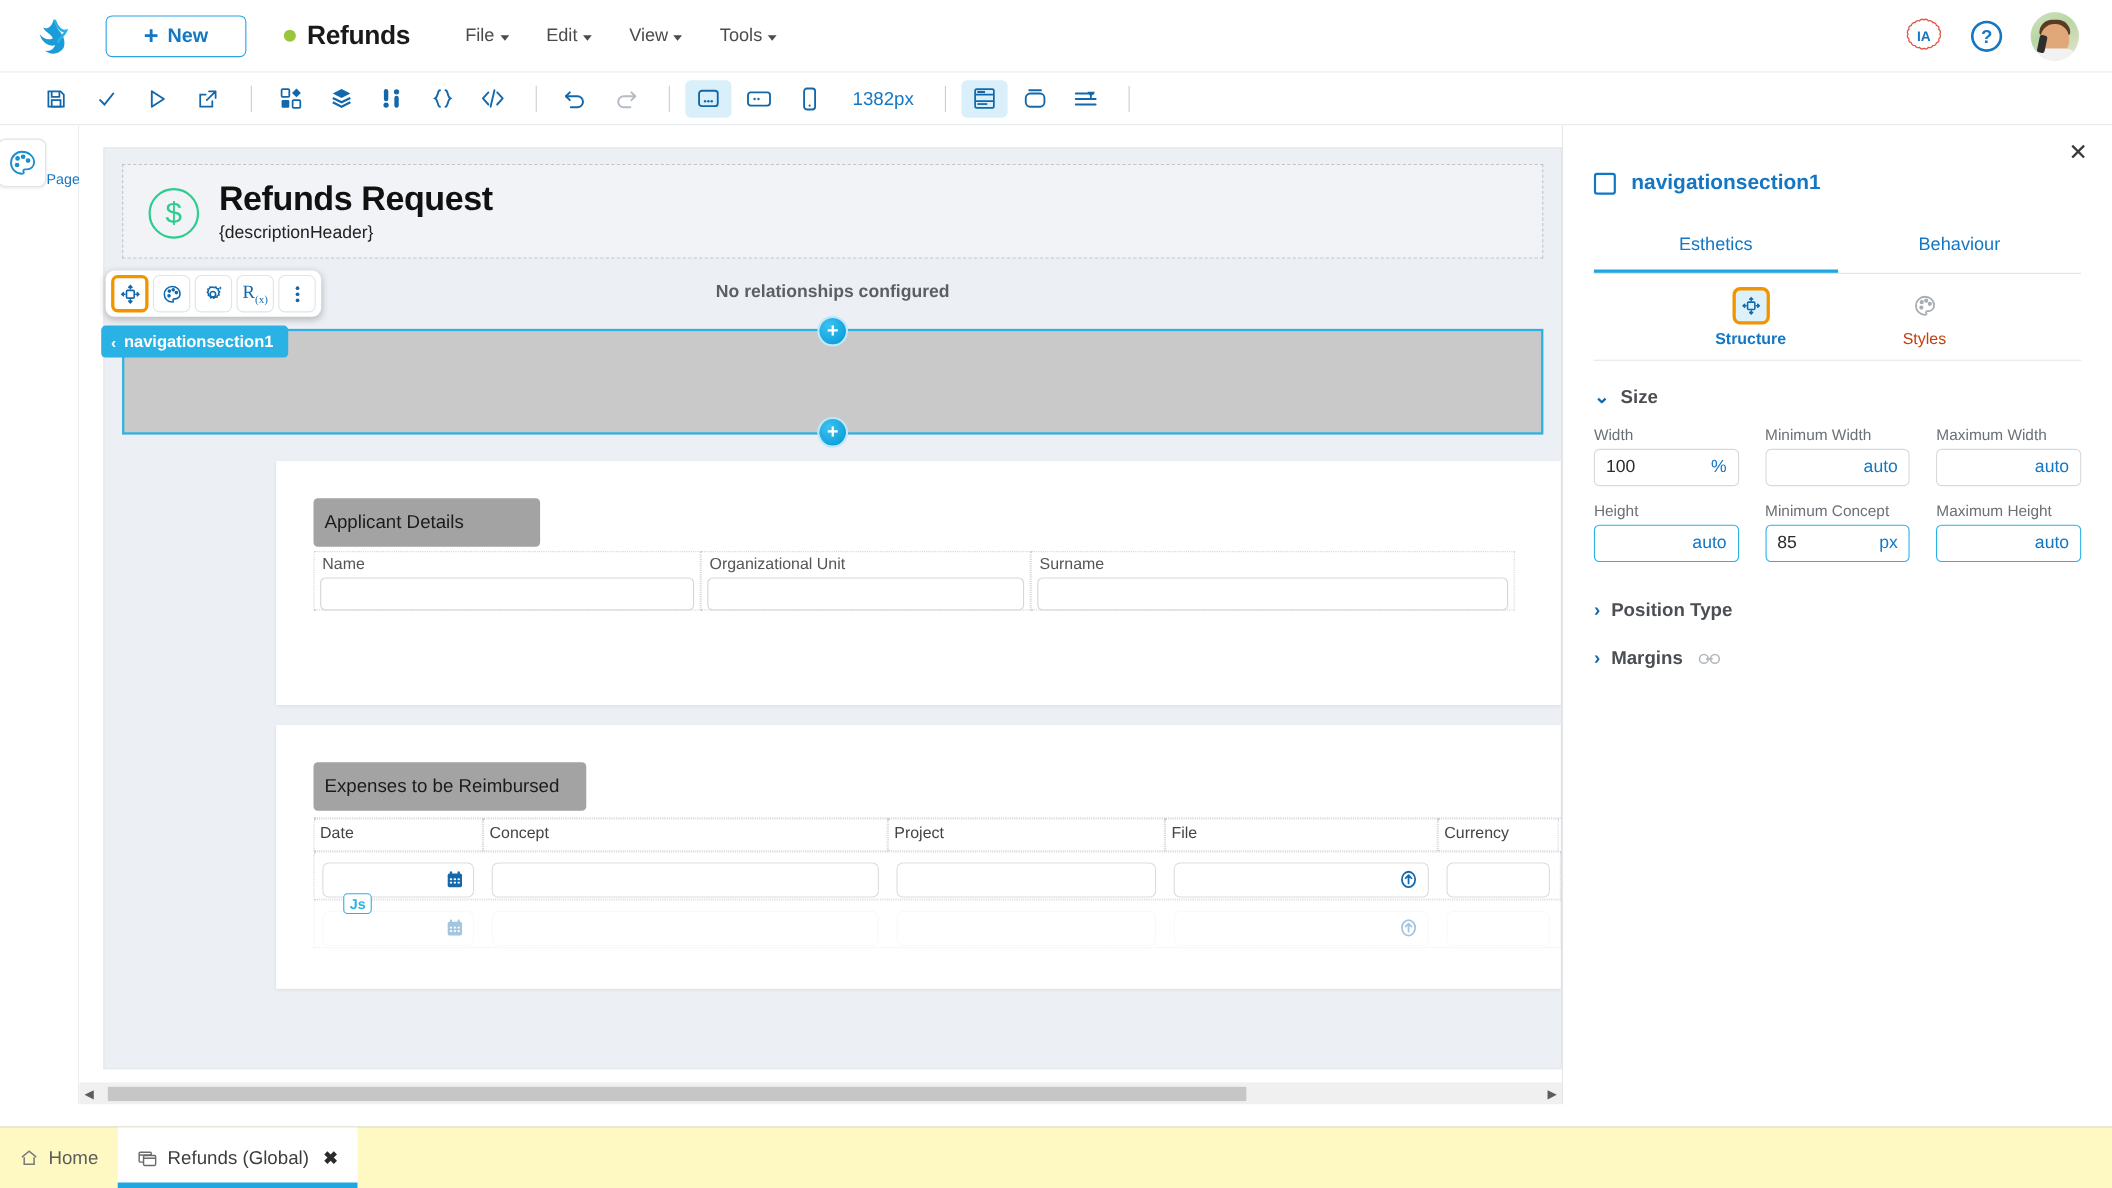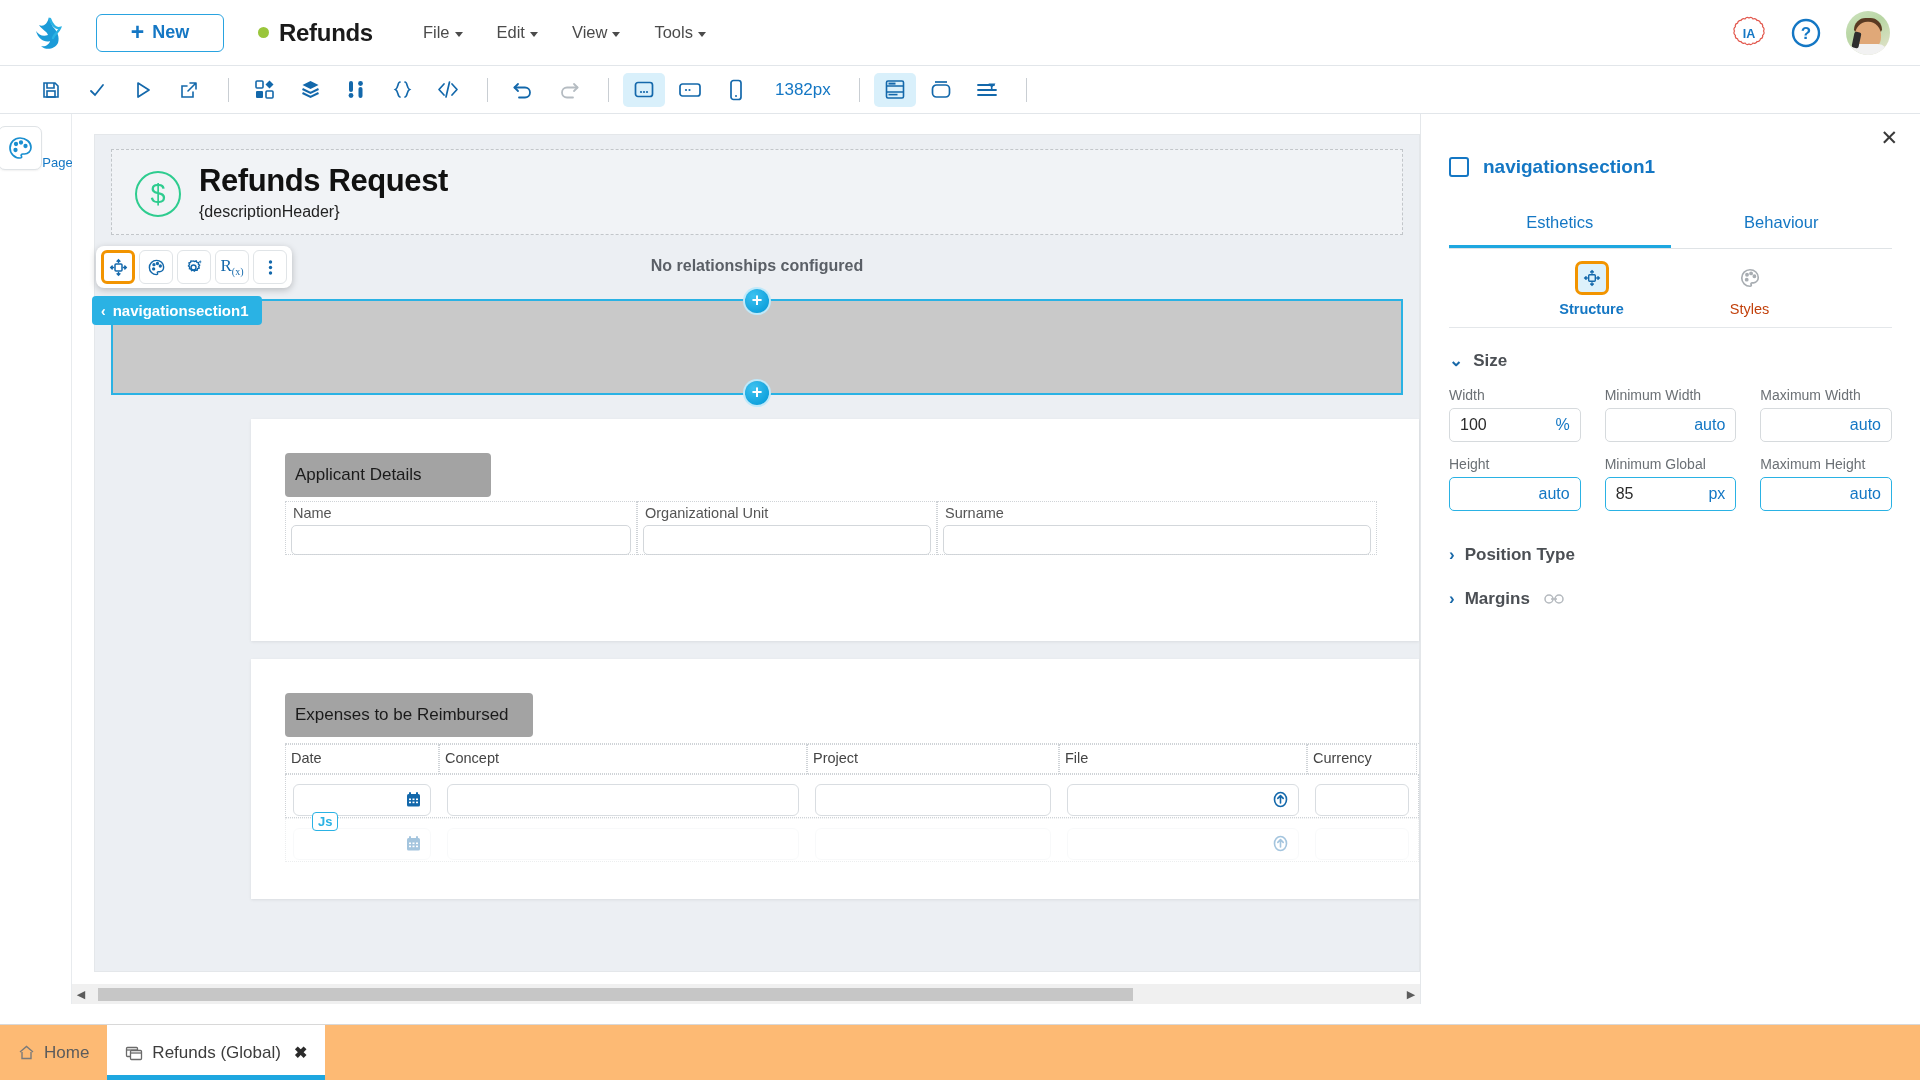--- a/index.html
+++ b/index.html
@@ -201,21 +201,21 @@
     display: flex; align-items: center; padding: 0 10px; background: #fff;
   }
   .fld.focus { border-color: #2ab2e4; }
   .fld .val { font-size: 16px; color: #2b2b2b; }
   .fld .val.auto { color: #1477c4; margin-left: auto; }
   .fld .unit { font-size: 16px; color: #1477c4; margin-left: auto; }
 
   
   #bottombar {
     position: absolute; left: 0; bottom: 0; width: 1920px; height: 56px;
-    background: #fdba74; border-top: 1px solid #d8d8d8; display: flex; align-items: stretch;
+    background: #fef9c3; border-top: 1px solid #d8d8d8; display: flex; align-items: stretch;
   }
   .btab { display: flex; align-items: center; gap: 9px; padding: 0 18px; font-size: 17px; color: #5c5c5c; cursor: pointer; position: relative;}
   .btab.active { background: #fff; color: #3d3d3d; }
   .btab.active::after { content:""; position:absolute; left:0; right:0; bottom:0; height:5px; background:#1ea7e0;}
   .btab .x { font-size: 16px; font-weight: bold; color: #2b2b2b; margin-left: 4px; }
   svg { display: block; }
 </style>
 </head>
 <body>
 
@@ -658,21 +658,21 @@
       </div>
     </div>
 
     <div>
       <div class="fld-lbl">Height</div>
       <div class="fld focus">
         <span class="val auto">auto</span>
       </div>
     </div>
     <div>
-      <div class="fld-lbl">Minimum Global</div>
+      <div class="fld-lbl">Minimum Concept</div>
       <div class="fld focus">
         <span class="val">85</span>
         <span class="unit">px</span>
       </div>
     </div>
     <div>
       <div class="fld-lbl">Maximum Height</div>
       <div class="fld focus">
         <span class="val auto">auto</span>
       </div>

